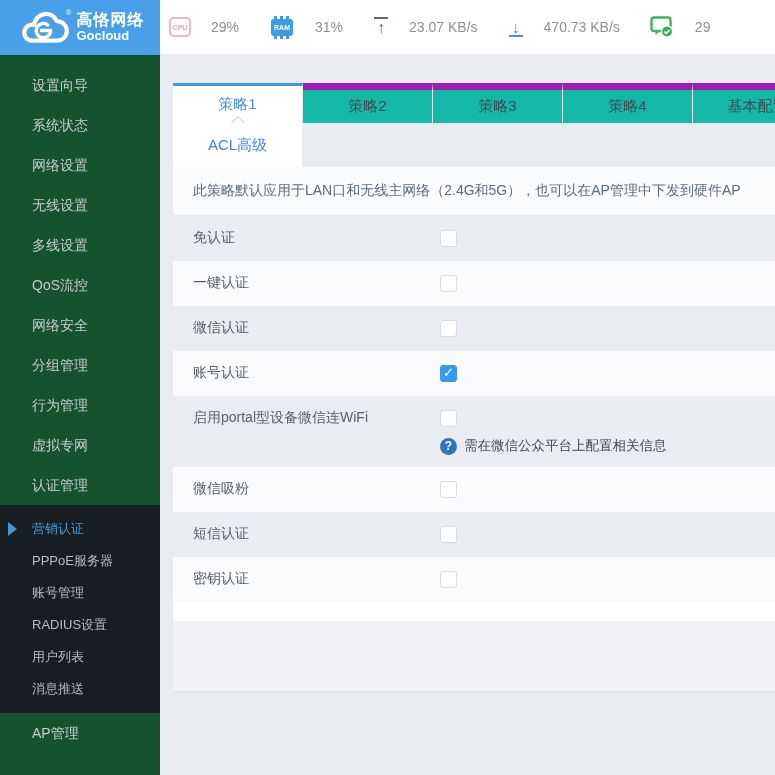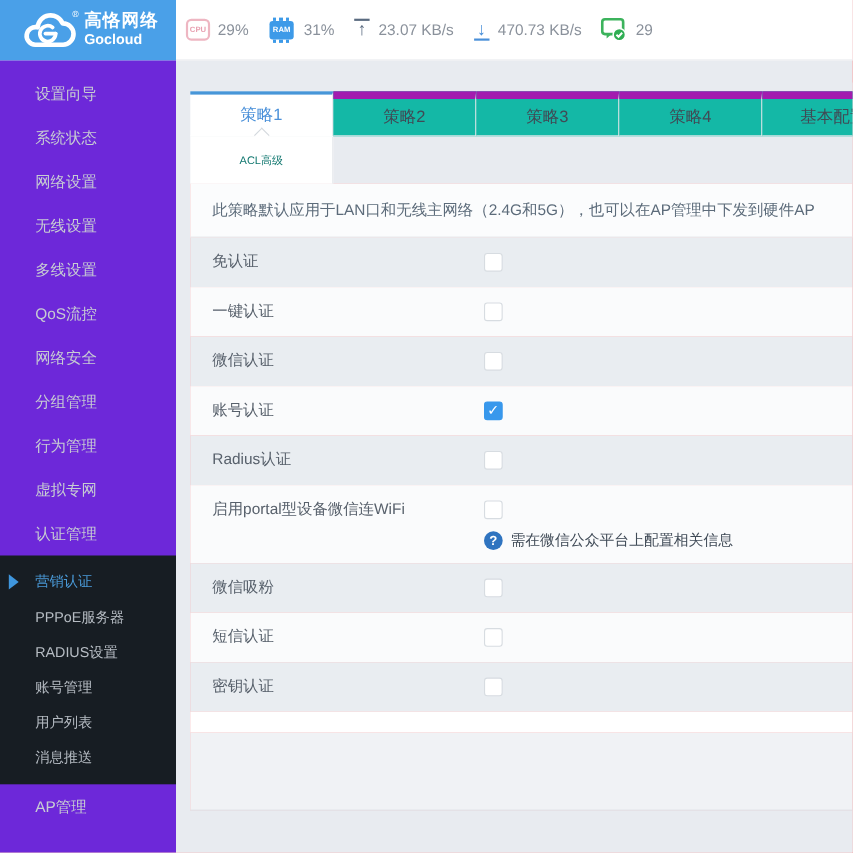--- a/index.html
+++ b/index.html
@@ -13,40 +13,40 @@
   .header { position:absolute; top:0; left:0; width:775px; height:55px;
             background:#fff; border-bottom:1px solid #e9ebee; display:flex; }
   .logo { width:160px; height:55px; background:#4aa0e8; display:flex;
           align-items:center; justify-content:center; gap:7px; flex:none; }
   .logo-cloud { position:relative; width:54px; height:40px; }
   .logo-reg { position:absolute; top:0px; right:-2px; color:#fff; font-size:8px; }
   .logo-text { color:#fff; line-height:1.05; }
   .logo-title { font-size:16px; font-weight:bold; letter-spacing:1px; }
   .logo-sub { font-size:13px; font-weight:bold; }
 
-  .stats { flex:1; display:flex; align-items:center; padding-left:9px; gap:7px;
+  .stats { flex:1; display:flex; align-items:center; padding-left:9px; gap:20px;
            color:#8a919b; font-size:14px; }
   .stat-val { margin-right:10px; }
   .cpu-chip { display:inline-flex; align-items:center; justify-content:center;
               width:22px; height:20px; border:2px solid #eeb6c2; border-radius:5px;
               color:#e8a0b1; font-size:7px; font-weight:bold; }
   .ram-chip { position:relative; display:inline-flex; align-items:center; justify-content:center;
               width:22px; height:17px; background:#3d9ae8; border-radius:3px;
               color:#fff; font-size:7px; font-weight:bold; margin:0 2px; }
   .ram-chip::before, .ram-chip::after { content:''; position:absolute; left:3px; right:3px; height:3px;
               background:repeating-linear-gradient(90deg,#3d9ae8 0 3px,transparent 3px 6px); }
   .ram-chip::before { top:-3px; } .ram-chip::after { bottom:-3px; }
   .arrow-ic { position:relative; display:inline-block; width:16px; height:20px;
               text-align:center; font-size:16px; line-height:22px; }
   .arrow-up { color:#5a6b80; } .arrow-up::before { content:''; position:absolute; top:0; left:1px; right:1px; height:2px; background:#5a6b80; }
   .arrow-down { color:#4a90d9; } .arrow-down::after { content:''; position:absolute; bottom:0; left:1px; right:1px; height:2px; background:#4a90d9; }
 
   
   .sidebar { position:absolute; top:55px; left:0; bottom:0; width:160px;
-             background:#6d28d9; color:#c7ccd2; padding-top:10px; }
+             background:#14532d; color:#c7ccd2; padding-top:10px; }
   .side-item { height:40px; line-height:40px; padding-left:32px; font-size:14px;
                cursor:pointer; white-space:nowrap; }
   .submenu { background:#171d23; padding:8px 0; }
   .sub-item { position:relative; height:32px; line-height:32px; padding-left:32px;
               font-size:13px; color:#b6bcc3; cursor:pointer; white-space:nowrap; }
   .sub-item.active { color:#4a9ad8; }
   .sub-arrow { position:absolute; left:8px; top:50%; transform:translateY(-50%);
                width:0; height:0; border-left:9px solid #3f96dd;
                border-top:7px solid transparent; border-bottom:7px solid transparent; }
 
@@ -57,21 +57,21 @@
   .tab { position:relative; width:130px; height:41px; display:flex; align-items:center;
          justify-content:center; font-size:15px; color:#404a55; background:#14b8a6;
          border-right:1px solid #e3e6ea; border-top:7px solid #a21caf;
          border-bottom:1px solid #e6e9ed; cursor:pointer; flex:none; }
   .tab.active { background:#fff; color:#4a90d9; border-top:3px solid #4796d8; border-bottom-color:#fff; }
   .notch { position:absolute; left:50%; bottom:-5px; width:10px; height:10px; background:#fff;
            transform:translateX(-50%) rotate(45deg); border-top:1px solid #d3d8dd;
            border-left:1px solid #d3d8dd; z-index:2; }
   .tabs-row2 { display:flex; }
   .tab2 { width:130px; height:43px; display:flex; align-items:center; justify-content:center;
-          font-size:10px; color:#0f766e; background:#fff; border-right:1px solid #e6e9ed;
+          font-size:15px; color:#3b82f6; background:#fff; border-right:1px solid #e6e9ed;
           cursor:pointer; flex:none; }
 
   
   .panel { background:#fca5a5; }
   .notice { height:49px; display:flex; align-items:center; padding-left:20px;
             color:#5c6b7a; font-size:14px; background:#fbfcfd;
             border-bottom:1px solid #e7eaee; white-space:nowrap; }
   .row { display:flex; min-height:45px; align-items:flex-start; }
   .row:nth-child(odd) { background:#e9edf1; }
   .row:nth-child(even) { background:#fafbfc; }
@@ -145,22 +145,22 @@
   <div class="side-item">行为管理</div>
   <div class="side-item">虚拟专网</div>
   <div class="side-item">认证管理</div>
 
   <div class="submenu">
     <div class="sub-item active">
       <span class="sub-arrow"></span>
       <span>营销认证</span>
     </div>
     <div class="sub-item">PPPoE服务器</div>
+    <div class="sub-item">账号管理</div>
     <div class="sub-item">RADIUS设置</div>
-    <div class="sub-item">账号管理</div>
     <div class="sub-item">用户列表</div>
     <div class="sub-item">消息推送</div>
   </div>
 
   <div class="side-item">AP管理</div>
 </div>
 
 <div class="main">
 
   <div class="tabs-row1">
@@ -199,26 +199,20 @@
             <span class="checkbox"></span>
           </div>
       </div>
       <div class="row">
         <div class="row-label">账号认证</div>
         <div class="row-right">
             <span class="checkbox checked"></span>
           </div>
       </div>
       <div class="row">
-        <div class="row-label">Radius认证</div>
-        <div class="row-right">
-            <span class="checkbox"></span>
-          </div>
-      </div>
-      <div class="row">
         <div class="row-label">启用portal型设备微信连WiFi</div>
         <div class="row-right">
           <span class="checkbox"></span>
           <span class="row-note">
             <span class="help-ic">?</span>
             <span>需在微信公众平台上配置相关信息</span>
           </span>
         </div>
       </div>
       <div class="row">

